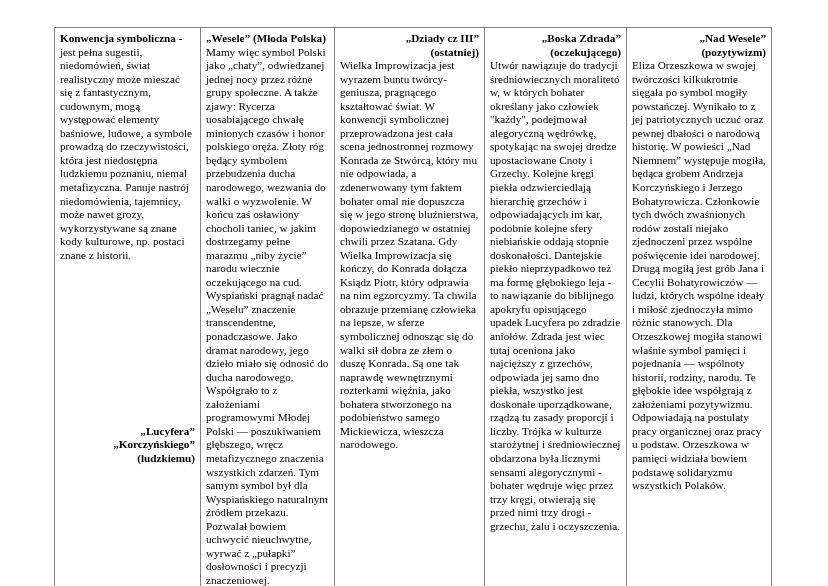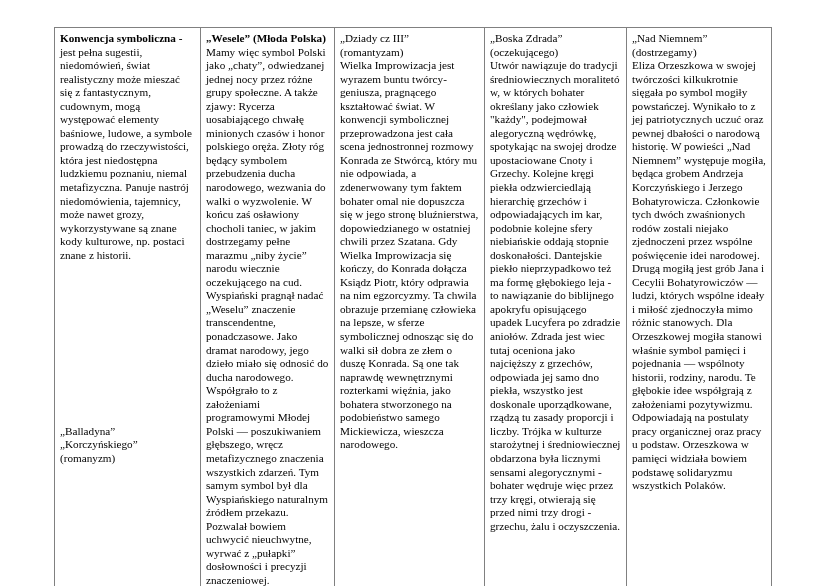--- a/index.html
+++ b/index.html
@@ -68,22 +68,23 @@
   .body-text {
     display: inline;
   }
 
   .spacer {
     display: block;
     height: 13.55px;
   }
 
   .tail-heading {
-    font-weight: normal;
+    font-weight: bold;
     display: block;
+    text-align: right;
   }
 
   .cell-1 { min-height: 520px; }
 </style>
 </head>
 <body>
 
 <div class="page">
   <div class="table-wrap">
     <table class="symbol-table">
@@ -106,51 +107,51 @@
             <span class="spacer"></span>
             <span class="spacer"></span>
             <span class="spacer"></span>
             <span class="spacer"></span>
             <span class="spacer"></span>
             <span class="spacer"></span>
             <span class="spacer"></span>
             <span class="spacer"></span>
             <span class="spacer"></span>
             <span class="spacer"></span>
-            <span class="tail-heading">„Balladyna”</span>
+            <span class="tail-heading">„Lucyfera”</span>
             <span class="tail-heading">„Korczyńskiego”</span>
-            <span class="tail-heading">(romanyzm)</span>
+            <span class="tail-heading">(ludzkiemu)</span>
           </td>
 
           <td>
             <span class="cell">
               <span class="heading">„Wesele” (Młoda Polska)</span><span class="body-text"> Mamy więc symbol Polski jako „chaty”, odwiedzanej jednej nocy przez różne grupy społeczne. A także zjawy: Rycerza uosabiającego chwałę minionych czasów i honor polskiego oręża. Złoty róg będący symbolem przebudzenia ducha narodowego, wezwania do walki o wyzwolenie. W końcu zaś osławiony chocholi taniec, w jakim dostrzegamy pełne marazmu „niby życie” narodu wiecznie oczekującego na cud. Wyspiański pragnął nadać „Weselu” znaczenie transcendentne, ponadczasowe. Jako dramat narodowy, jego dzieło miało się odnosić do ducha narodowego. Współgrało to z założeniami programowymi Młodej Polski — poszukiwaniem głębszego, wręcz metafizycznego znaczenia wszystkich zdarzeń. Tym samym symbol był dla Wyspiańskiego naturalnym źródłem przekazu. Pozwalał bowiem uchwycić nieuchwytne, wyrwać z „pułapki” dosłowności i precyzji znaczeniowej.</span>
             </span>
           </td>
 
           <td>
             <span class="cell">
               <span class="tail-heading">„Dziady cz III”</span>
-              <span class="tail-heading">(romantyzam)</span>
+              <span class="tail-heading">(ostatniej)</span>
               <span class="body-text">Wielka Improwizacja jest wyrazem buntu twórcy-geniusza, pragnącego kształtować świat. W konwencji symbolicznej przeprowadzona jest cała scena jednostronnej rozmowy Konrada ze Stwórcą, który mu nie odpowiada, a zdenerwowany tym faktem bohater omal nie dopuszcza się w jego stronę bluźnierstwa, dopowiedzianego w ostatniej chwili przez Szatana. Gdy Wielka Improwizacja się kończy, do Konrada dołącza Ksiądz Piotr, który odprawia na nim egzorcyzmy. Ta chwila obrazuje przemianę człowieka na lepsze, w sferze symbolicznej odnosząc się do walki sił dobra ze złem o duszę Konrada. Są one tak naprawdę wewnętrznymi rozterkami więźnia, jako bohatera stworzonego na podobieństwo samego Mickiewicza, wieszcza narodowego.</span>
             </span>
           </td>
 
           <td>
             <span class="cell">
               <span class="tail-heading">„Boska Zdrada”</span>
               <span class="tail-heading">(oczekującego)</span>
               <span class="body-text"> Utwór nawiązuje do tradycji średniowiecznych moralitetó w, w których bohater określany jako człowiek "każdy", podejmował alegoryczną wędrówkę, spotykając na swojej drodze upostaciowane Cnoty i Grzechy. Kolejne kręgi piekła odzwierciedlają hierarchię grzechów i odpowiadających im kar, podobnie kolejne sfery niebiańskie oddają stopnie doskonałości. Dantejskie piekło nieprzypadkowo też ma formę głębokiego leja - to nawiązanie do biblijnego apokryfu opisującego upadek Lucyfera po zdradzie aniołów. Zdrada jest wiec tutaj oceniona jako najcięższy z grzechów, odpowiada jej samo dno piekła, wszystko jest doskonale uporządkowane, rządzą tu zasady proporcji i liczby. Trójka w kulturze starożytnej i średniowiecznej obdarzona była licznymi sensami alegorycznymi - bohater wędruje więc przez trzy kręgi, otwierają się przed nimi trzy drogi - grzechu, żalu i oczyszczenia.</span>
             </span>
           </td>
 
           <td>
             <span class="cell">
-              <span class="tail-heading">„Nad Niemnem”</span>
-              <span class="tail-heading">(dostrzegamy)</span>
+              <span class="tail-heading">„Nad Wesele”</span>
+              <span class="tail-heading">(pozytywizm)</span>
               <span class="body-text">Eliza Orzeszkowa w swojej twórczości kilkukrotnie sięgała po symbol mogiły powstańczej. Wynikało to z jej patriotycznych uczuć oraz pewnej dbałości o narodową historię. W powieści „Nad Niemnem” występuje mogiła, będąca grobem Andrzeja Korczyńskiego i Jerzego Bohatyrowicza. Członkowie tych dwóch zwaśnionych rodów zostali niejako zjednoczeni przez wspólne poświęcenie idei narodowej. Drugą mogiłą jest grób Jana i Cecylii Bohatyrowiczów — ludzi, których wspólne ideały i miłość zjednoczyła mimo różnic stanowych. Dla Orzeszkowej mogiła stanowi właśnie symbol pamięci i pojednania — wspólnoty historii, rodziny, narodu. Te głębokie idee współgrają z założeniami pozytywizmu. Odpowiadają na postulaty pracy organicznej oraz pracy u podstaw. Orzeszkowa w pamięci widziała bowiem podstawę solidaryzmu wszystkich Polaków.</span>
             </span>
           </td>
 
         </tr>
       </tbody>
     </table>
   </div>
 </div>
 

